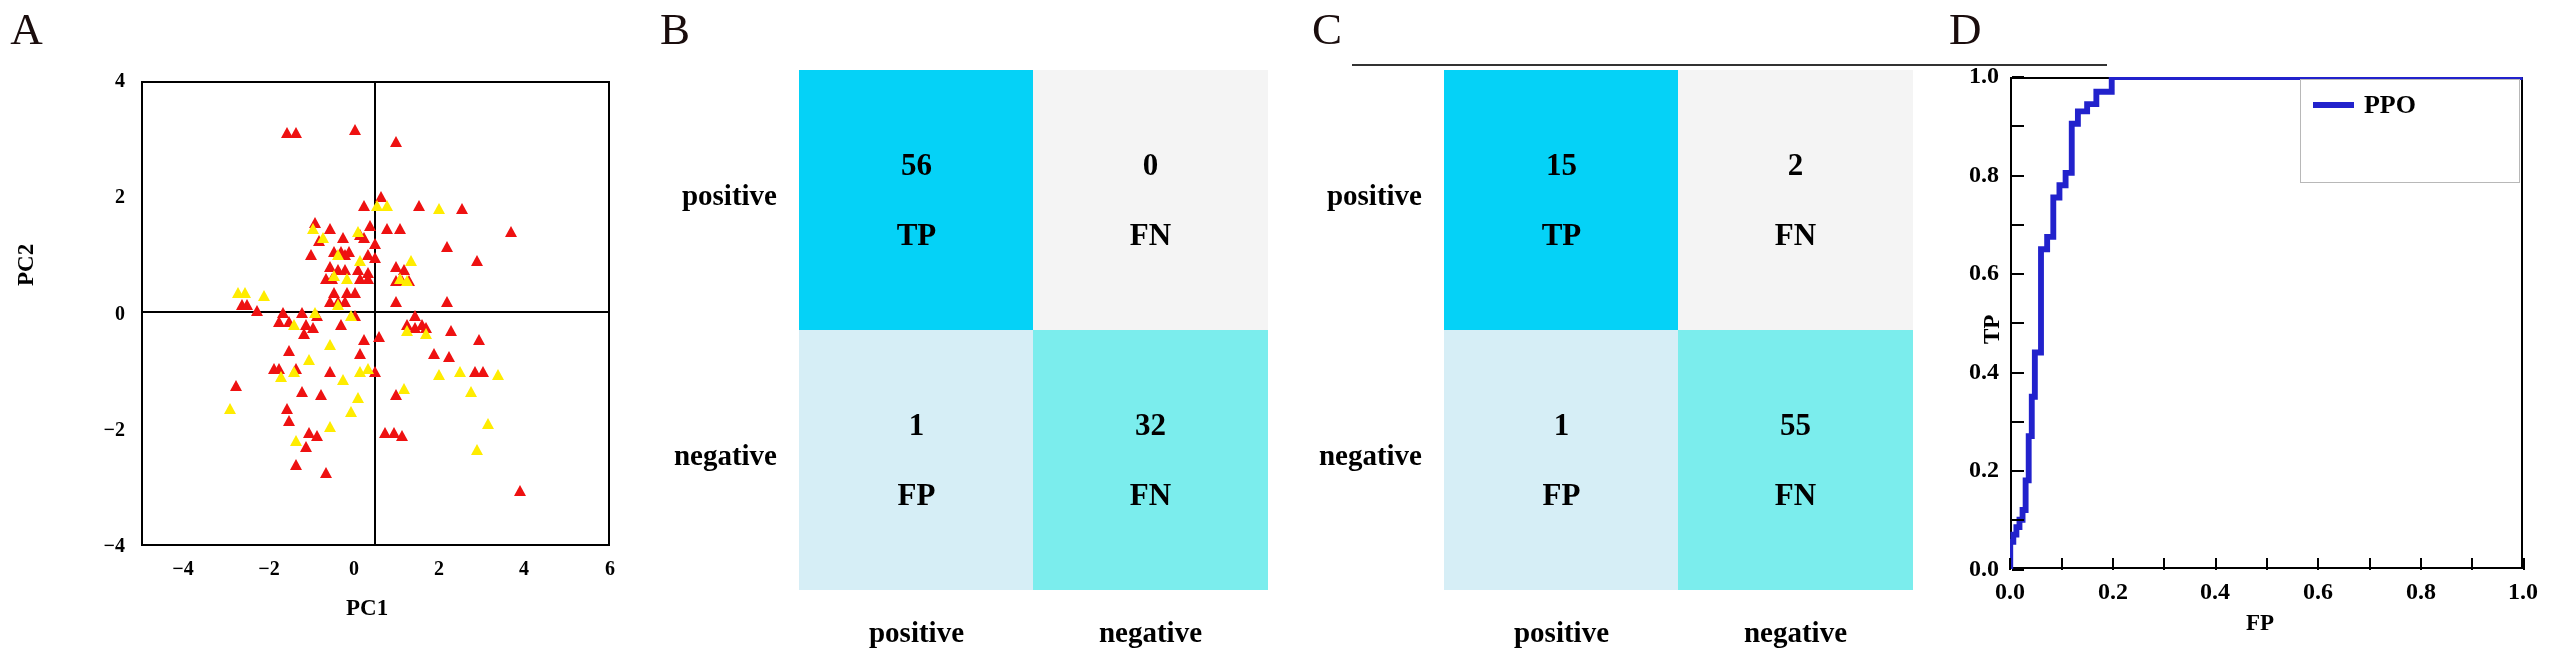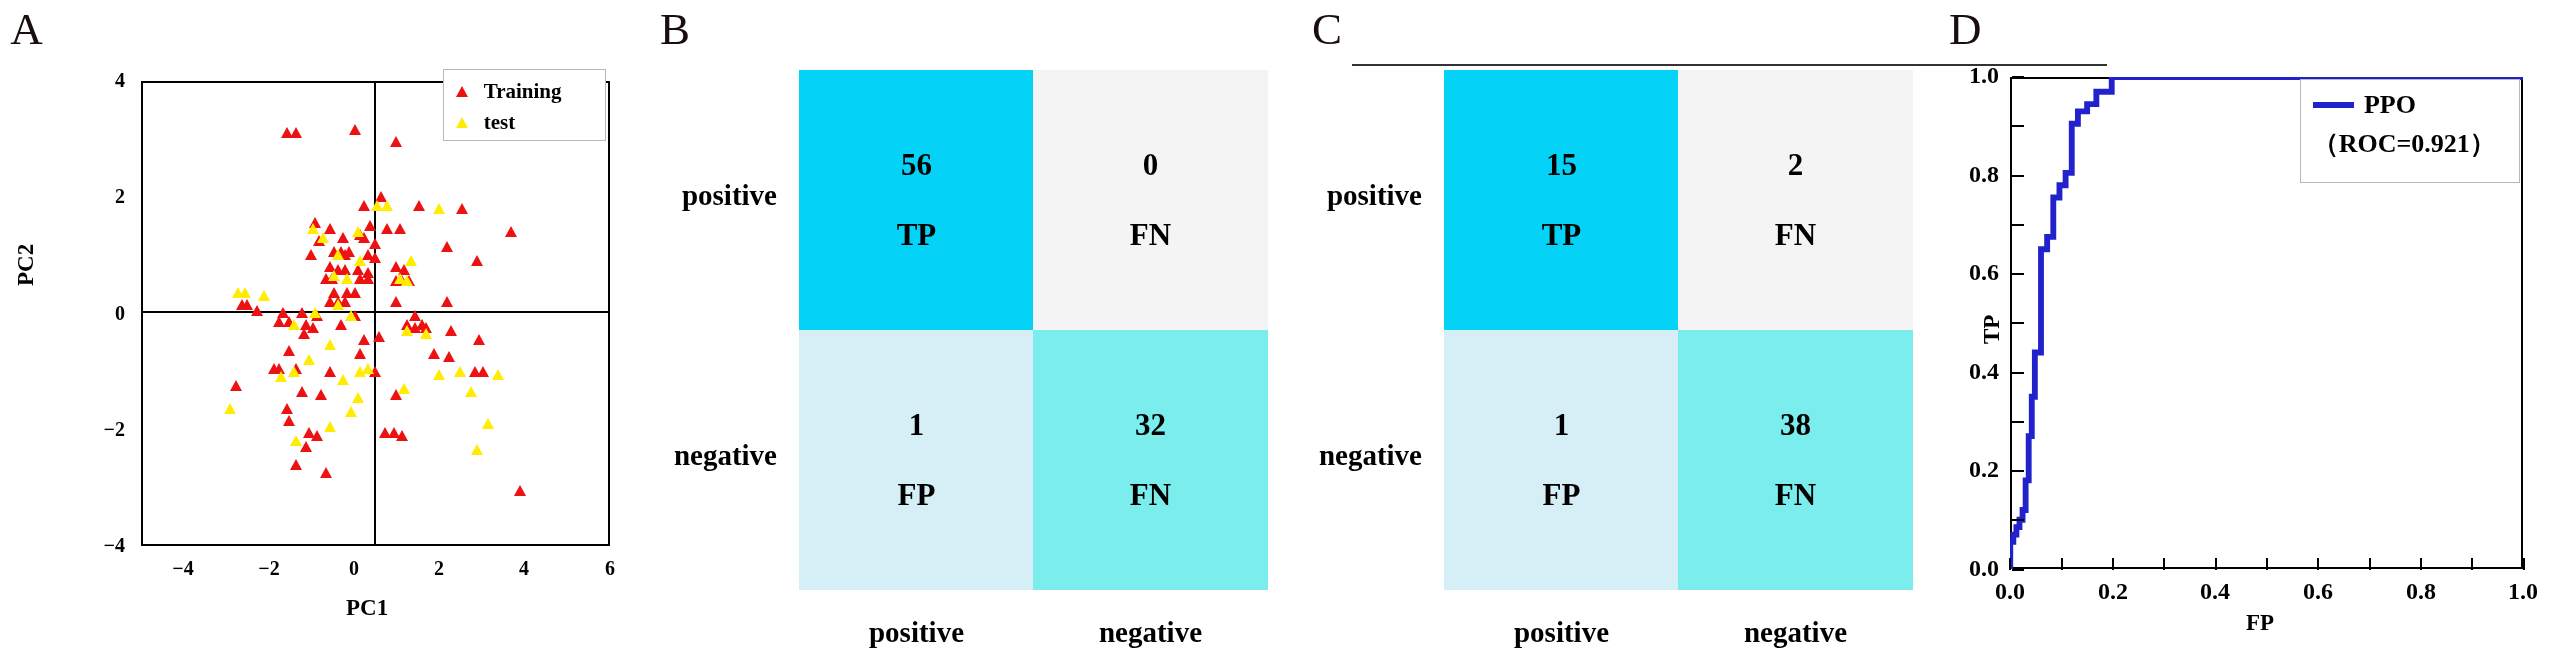--- a/index.html
+++ b/index.html
@@ -204,30 +204,20 @@
       <div class="tri test" style="left: 465px; top: 386px;"></div>
       <div class="tri test" style="left: 352px; top: 392px;"></div>
       <div class="tri test" style="left: 224px; top: 403px;"></div>
       <div class="tri test" style="left: 345px; top: 406px;"></div>
       <div class="tri test" style="left: 324px; top: 421px;"></div>
       <div class="tri test" style="left: 482px; top: 418px;"></div>
       <div class="tri test" style="left: 290px; top: 435px;"></div>
       <div class="tri test" style="left: 471px; top: 444px;"></div>
     </div>
 
-  <div id="a-legend">
-    <div class="leg-row">
-      <span class="leg-mk"></span>
-      <span class="leg-tx">Training</span>
-    </div>
-    <div class="leg-row">
-      <span class="leg-mk test"></span>
-      <span class="leg-tx">test</span>
-    </div>
-  </div>
 
   <div id="a-xticks">
       <div class="tick-lbl" style="left: 161px; top: 557px; width: 44px;">−4</div>
       <div class="tick-lbl" style="left: 247px; top: 557px; width: 44px;">−2</div>
       <div class="tick-lbl" style="left: 332px; top: 557px; width: 44px;">0</div>
       <div class="tick-lbl" style="left: 417px; top: 557px; width: 44px;">2</div>
       <div class="tick-lbl" style="left: 502px; top: 557px; width: 44px;">4</div>
       <div class="tick-lbl" style="left: 588px; top: 557px; width: 44px;">6</div>
     </div>
   <div id="a-yticks">
@@ -282,21 +272,21 @@
       </div>
       <div class="cm-cell" style="left: 1678px; top: 70px; width: 235px; height: 260px; background: rgb(244, 244, 244);">
         <div class="cm-num">2</div>
         <div class="cm-lbl">FN</div>
       </div>
       <div class="cm-cell" style="left: 1444px; top: 330px; width: 235px; height: 260px; background: rgb(214, 238, 246);">
         <div class="cm-num">1</div>
         <div class="cm-lbl">FP</div>
       </div>
       <div class="cm-cell" style="left: 1678px; top: 330px; width: 235px; height: 260px; background: rgb(123, 237, 237);">
-        <div class="cm-num">38</div>
+        <div class="cm-num">55</div>
         <div class="cm-lbl">FN</div>
       </div>
     </div>
   <div id="c-rowlabels">
       <div class="cm-rowlbl" style="left: 1202px; top: 179px; width: 220px;">positive</div>
       <div class="cm-rowlbl" style="left: 1202px; top: 439px; width: 220px;">negative</div>
     </div>
   <div id="c-collabels">
       <div class="cm-collbl" style="left: 1444px; top: 616px; width: 235px;">positive</div>
       <div class="cm-collbl" style="left: 1678px; top: 616px; width: 235px;">negative</div>
@@ -333,21 +323,20 @@
       <div class="dtick" style="left: 2012px; top: 175px; width: 11.7px; height: 1.5px;"></div>
       <div class="dtick" style="left: 2012px; top: 125px; width: 11.7px; height: 1.5px;"></div>
       <div class="dtick" style="left: 2012px; top: 76px; width: 11.7px; height: 1.5px;"></div>
     </div>
 
   <div id="d-legend">
     <div class="dleg-row">
       <span class="dleg-line"></span>
       <span class="dleg-tx">PPO</span>
     </div>
-    <div class="dleg-roc">（ROC=0.921）</div>
   </div>
 
   <div id="d-xticks">
       <div class="tick-lbl" style="font-size: 24px; left: 1977px; top: 578px; width: 66px;">0.0</div>
       <div class="tick-lbl" style="font-size: 24px; left: 2080px; top: 578px; width: 66px;">0.2</div>
       <div class="tick-lbl" style="font-size: 24px; left: 2182px; top: 578px; width: 66px;">0.4</div>
       <div class="tick-lbl" style="font-size: 24px; left: 2285px; top: 578px; width: 66px;">0.6</div>
       <div class="tick-lbl" style="font-size: 24px; left: 2388px; top: 578px; width: 66px;">0.8</div>
       <div class="tick-lbl" style="font-size: 24px; left: 2490px; top: 578px; width: 66px;">1.0</div>
     </div>

